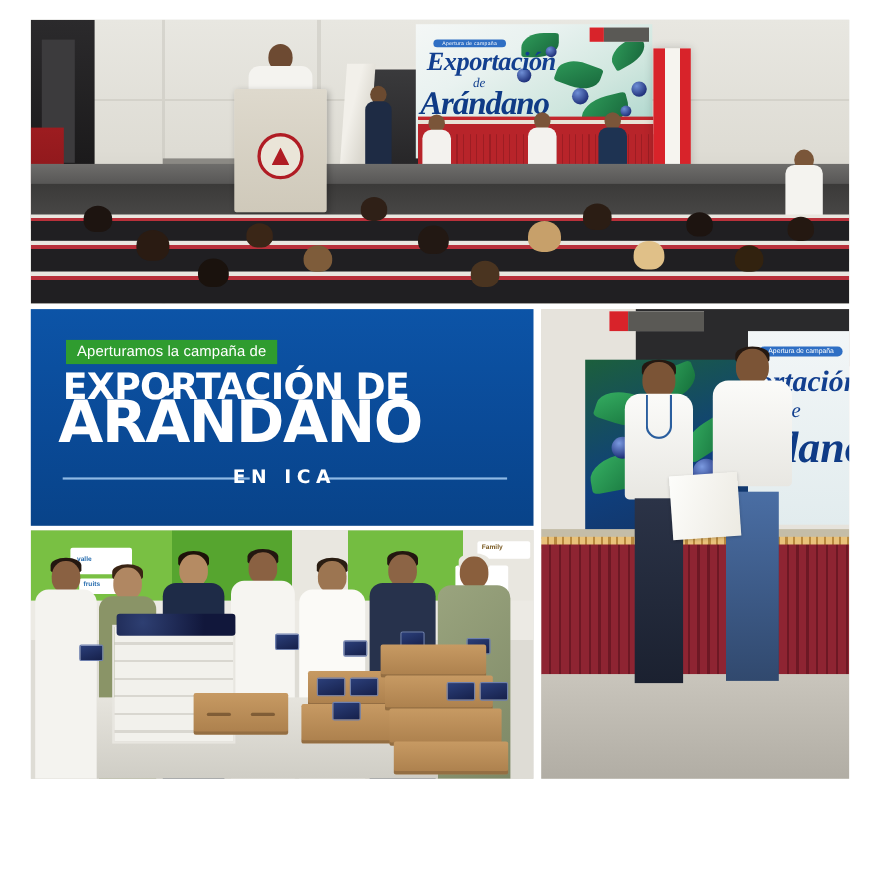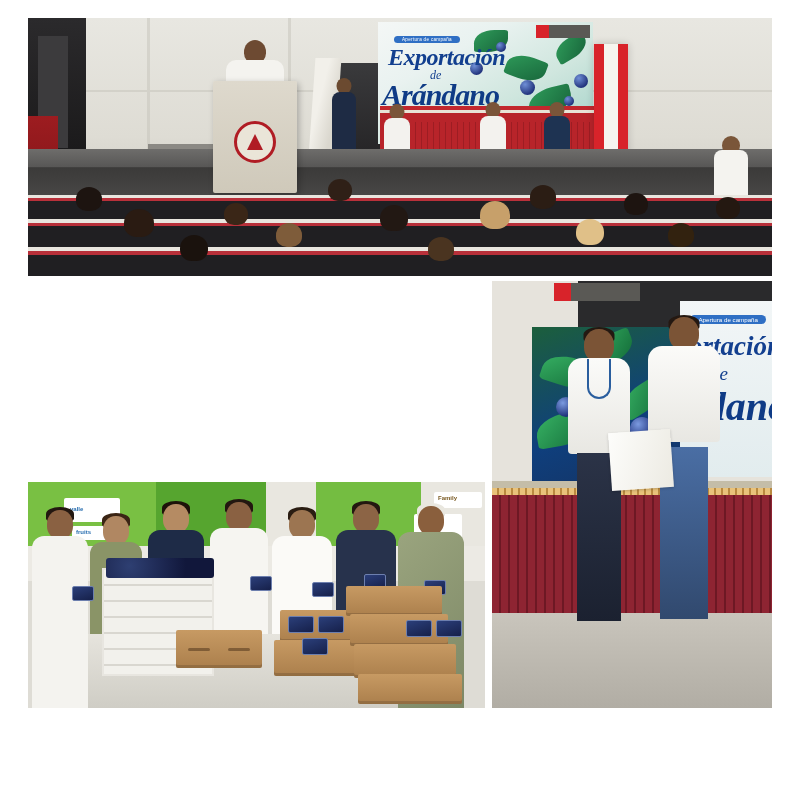--- a/index.html
+++ b/index.html
@@ -285,20 +285,28 @@
       <i class="aud-head" style="left:400px;top:44px;width:26px;height:24px;background:#4a3420;"></i>
       <i class="aud-head" style="left:452px;top:8px;width:30px;height:28px;background:#c7a06a;"></i>
       <i class="aud-head" style="left:502px;top:-8px;width:26px;height:24px;background:#2b1d14;"></i>
       <i class="aud-head" style="left:548px;top:26px;width:28px;height:26px;background:#e0c088;"></i>
       <i class="aud-head" style="left:596px;top:0px;width:24px;height:22px;background:#1d1410;"></i>
       <i class="aud-head" style="left:640px;top:30px;width:26px;height:24px;background:#32220f;"></i>
       <i class="aud-head" style="left:688px;top:4px;width:24px;height:22px;background:#241811;"></i>
     </div>
   </div>
 
+  <div class="panel">
+    <div class="panel-tag">Aperturamos  la campaña de</div>
+    <div class="panel-l1">EXPORTACIÓN DE</div>
+    <div class="panel-l2">ARÁNDANO</div>
+    <div class="panel-rule left"></div>
+    <div class="panel-rule right"></div>
+    <div class="panel-l3">EN ICA</div>
+  </div>
 
   <div class="photo-right">
     <div class="pr-wall"></div>
     <div class="pr-dark"></div>
     <div class="pr-bgwhite">
       <div class="pr-tag2">Apertura de campaña</div>
       <div class="pr-bt1">Exportación</div>
       <div class="pr-bt2">de</div>
       <div class="pr-bt3">Arándano</div>
     </div>

